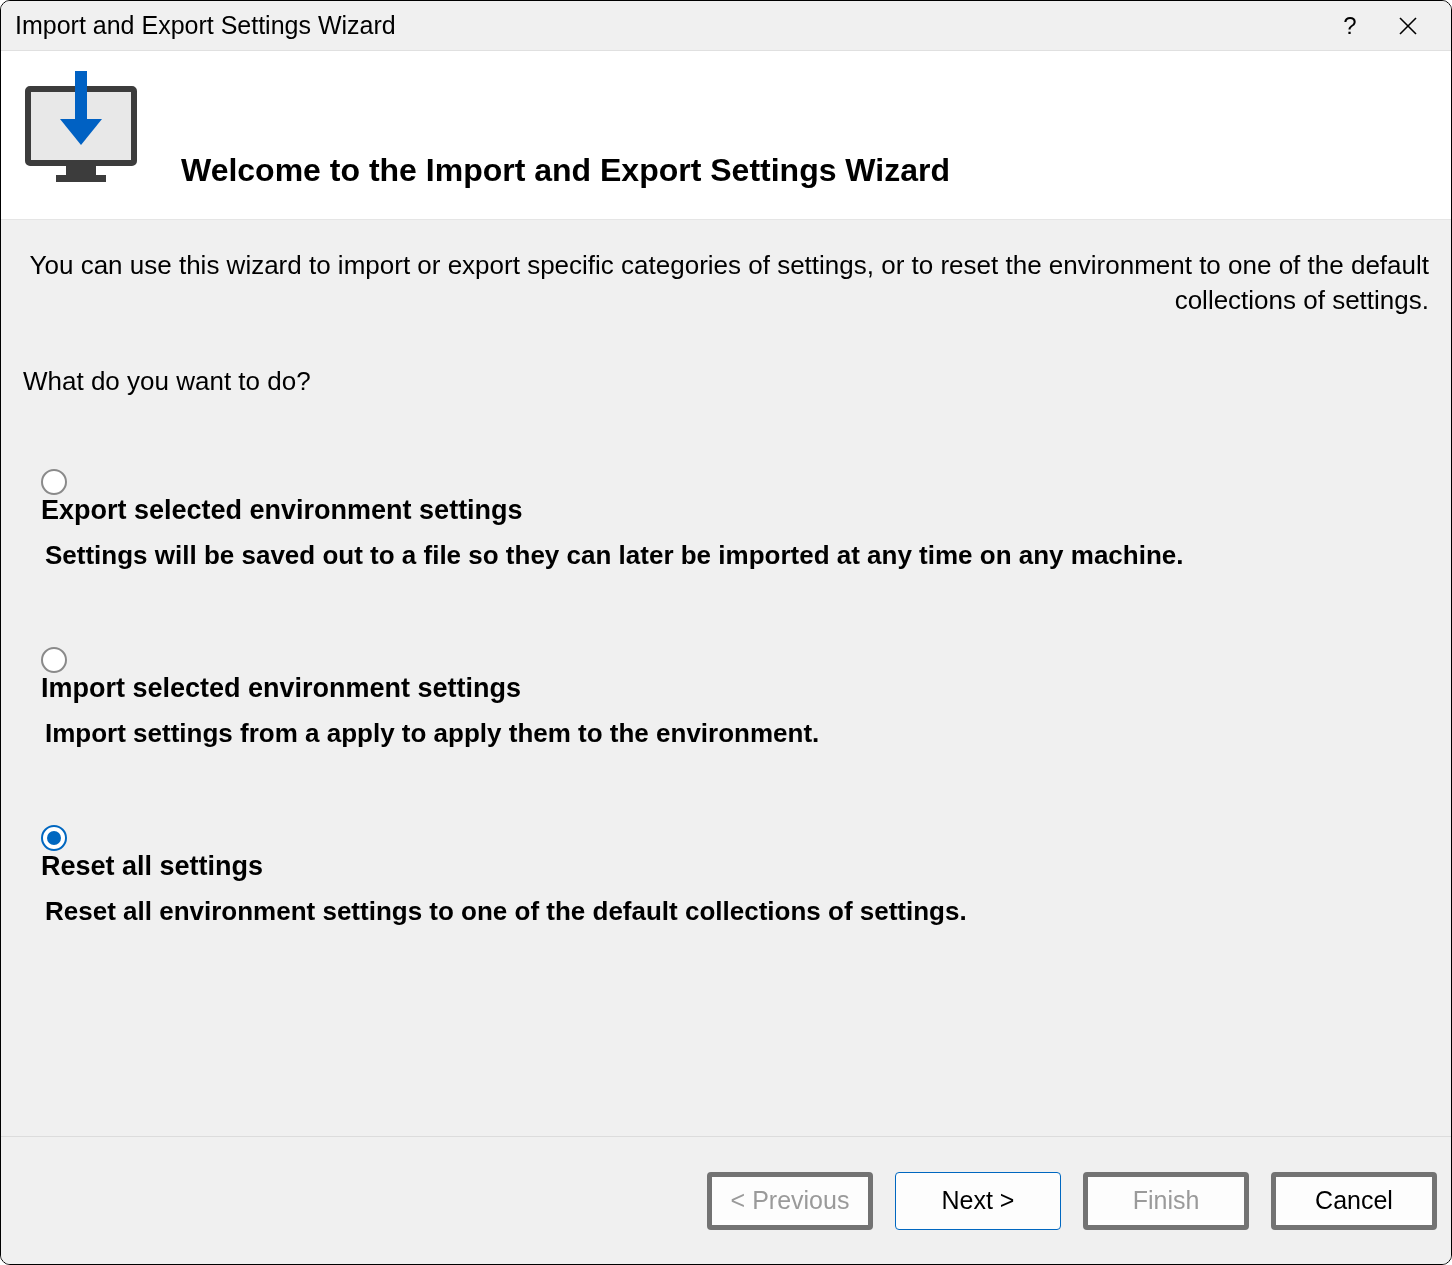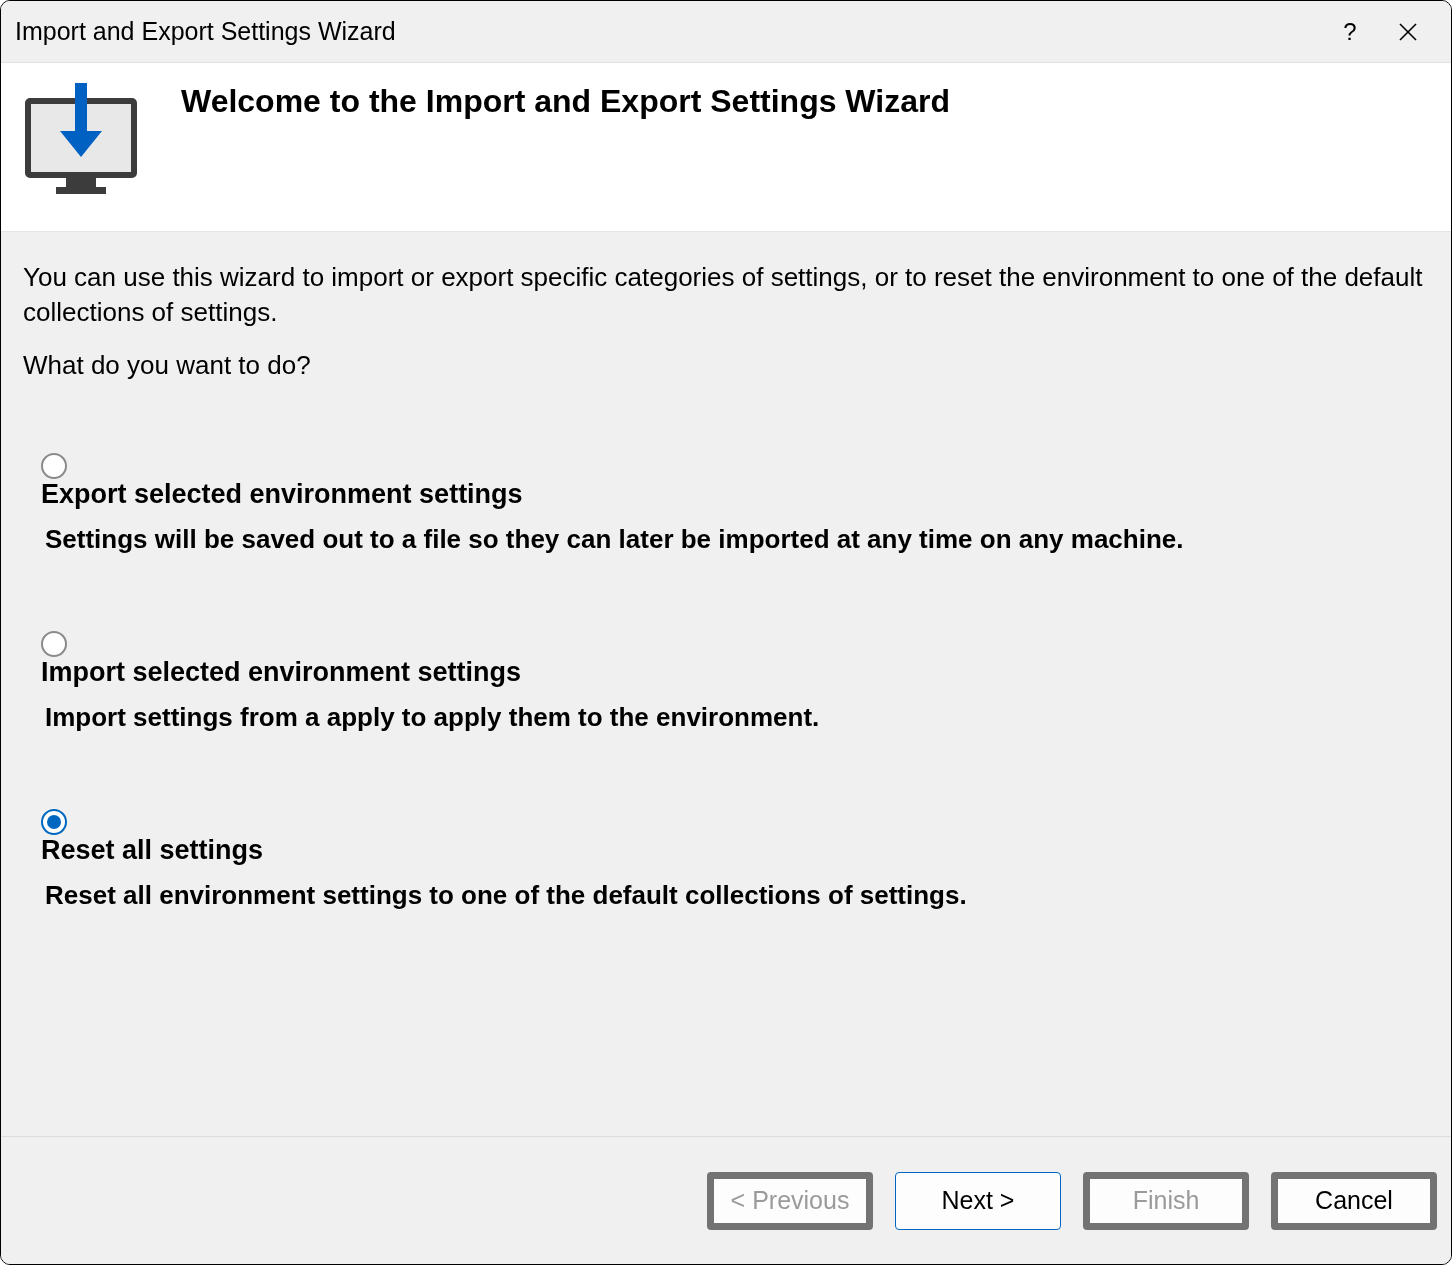--- a/index.html
+++ b/index.html
@@ -18,21 +18,21 @@
       width: 100%;
       height: 100%;
       background: #f0f0f0;
       border: 1px solid #000;
       border-radius: 10px;
       display: flex;
       flex-direction: column;
       overflow: hidden;
     }
     .titlebar {
-      height: 62px;
+      height: 50px;
       display: flex;
       align-items: center;
       padding: 0 14px;
       background: #f0f0f0;
       border-bottom: 1px solid #e0e0e0;
     }
     .titlebar-title {
       font-size: 25px;
       color: #000;
       flex: 1;
@@ -43,21 +43,21 @@
       display: flex;
       align-items: center;
       justify-content: center;
       font-size: 24px;
       color: #000;
       cursor: pointer;
     }
     .header {
       background: #fff;
       display: flex;
-      align-items: flex-start;
+      align-items: flex-end;
       padding: 20px 10px 30px 10px;
       border-bottom: 1px solid #e5e5e5;
     }
     .header-icon {
       width: 140px;
       display: flex;
       justify-content: center;
     }
     .header-title {
       font-size: 32px;
@@ -68,21 +68,22 @@
     .content {
       flex: 1;
       padding: 28px 22px;
       background: #f0f0f0;
       font-size: 26px;
       color: #000;
       overflow: auto;
     }
     .intro {
       line-height: 1.35;
-      margin-bottom: 20px;
+      margin-bottom: 48px;
+      text-align: right;
     }
     .prompt {
       margin-bottom: 68px;
     }
     .options {
       padding-left: 18px;
     }
     .option {
       display: flex;
       align-items: flex-start;
@@ -134,21 +135,21 @@
       display: flex;
       align-items: center;
       justify-content: flex-end;
       padding: 0 14px;
       gap: 22px;
     }
     .btn {
       min-width: 166px;
       height: 58px;
       font-size: 25px;
-      border: 7px solid #737373;
+      border: 5px solid #737373;
       background: #fdfdfd;
       border-radius: 4px;
       cursor: pointer;
       display: flex;
       align-items: center;
       justify-content: center;
       font-family: inherit;
     }
     .btn.disabled {
       color: #9a9a9a;

